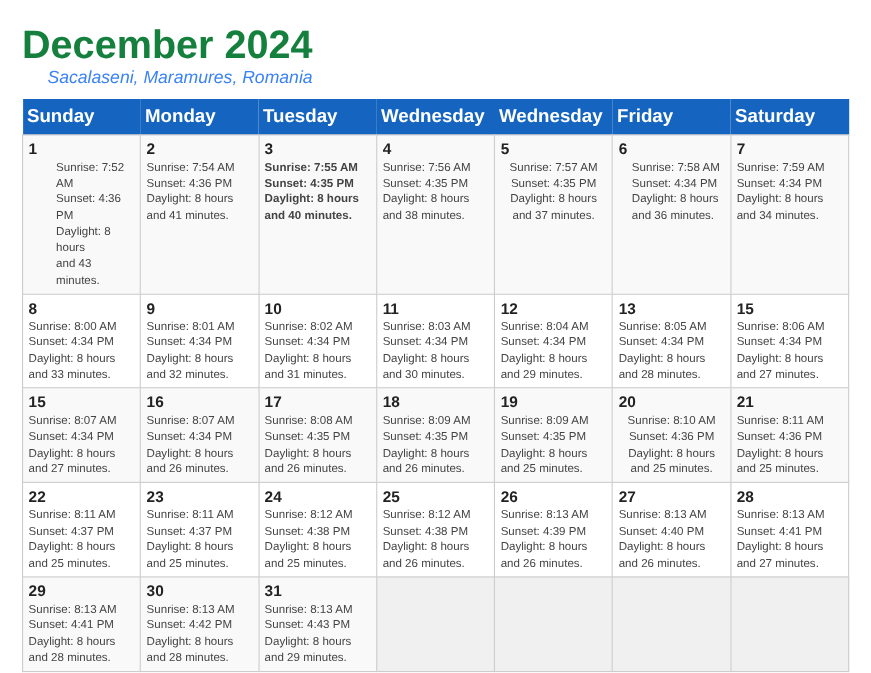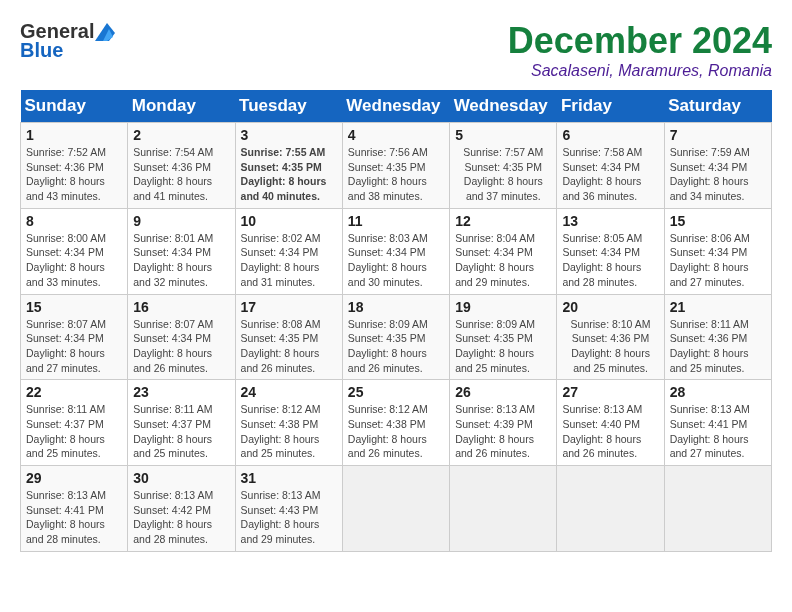--- a/index.html
+++ b/index.html
@@ -22,21 +22,21 @@
       align-items: flex-start;
     }
     .title-section { text-align: right; }
     .month-title {
       font-size: 36px;
       font-weight: bold;
       color: #15803d;
     }
     .location {
       font-size: 16px;
-      color: #4c1d95;
+      color: #3b82f6;
       font-style: italic;
     }
     table {
       width: 100%;
       border-collapse: collapse;
       font-size: 11px;
     }
     thead tr th {
       background-color: #1565c0;
       color: #fff;
@@ -69,30 +69,20 @@
       line-height: 1.4;
     }
     .empty-cell {
       background: #f0f0f0 !important;
     }
   </style>
 </head>
 <body>
 
 <div class="header-section">
-  <div class="logo">
-    <div style="display:flex;align-items:center;">
-      <span style="font-size:20px;font-weight:bold;color:#333;">General</span>
-      <svg width="20" height="18" viewBox="0 0 20 18" style="margin-left:1px;">
-        <polygon points="0,18 12,0 20,10 14,18" fill="#1976d2"></polygon>
-        <polygon points="12,18 18,6 22,14 16,18" fill="#42a5f5" transform="translate(-4,0)"></polygon>
-      </svg>
-    </div>
-    <span style="font-size:20px;font-weight:bold;color:#1565c0;margin-top:-4px;">Blue</span>
-  </div>
   <div class="title-section">
     <div class="month-title">December 2024</div>
     <div class="location">Sacalaseni, Maramures, Romania</div>
   </div>
 </div>
 
 <table>
   <thead>
     <tr id="header-row">
     <th>Sunday</th>
@@ -101,21 +91,21 @@
         <th>Wednesday</th>
         <th>Wednesday</th>
         <th>Friday</th>
         <th>Saturday</th>
       </tr>
   </thead>
   <tbody id="calendar-body">
   <tr>
         <td>
           <span class="day-num">1</span>
-          <div class="day-detail" style="white-space: pre-line;">Sunrise: 7:52 AM
+          <div class="day-detail" style="white-space: pre-line; margin-left: 25px;">Sunrise: 7:52 AM
 Sunset: 4:36 PM
 Daylight: 8 hours
 and 43 minutes.</div>
         </td>
         <td>
           <span class="day-num">2</span>
           <div class="day-detail" style="white-space: pre-line;">Sunrise: 7:54 AM
 Sunset: 4:36 PM
 Daylight: 8 hours
 and 41 minutes.</div>
@@ -136,21 +126,21 @@
         </td>
         <td>
           <span class="day-num">5</span>
           <div class="day-detail" style="white-space: pre-line; text-align: center;">Sunrise: 7:57 AM
 Sunset: 4:35 PM
 Daylight: 8 hours
 and 37 minutes.</div>
         </td>
         <td>
           <span class="day-num">6</span>
-          <div class="day-detail" style="white-space: pre-line;">Sunrise: 7:58 AM
+          <div class="day-detail" style="white-space: pre-line; margin-left: 12px;">Sunrise: 7:58 AM
 Sunset: 4:34 PM
 Daylight: 8 hours
 and 36 minutes.</div>
         </td>
         <td>
           <span class="day-num">7</span>
           <div class="day-detail" style="white-space: pre-line;">Sunrise: 7:59 AM
 Sunset: 4:34 PM
 Daylight: 8 hours
 and 34 minutes.</div>

